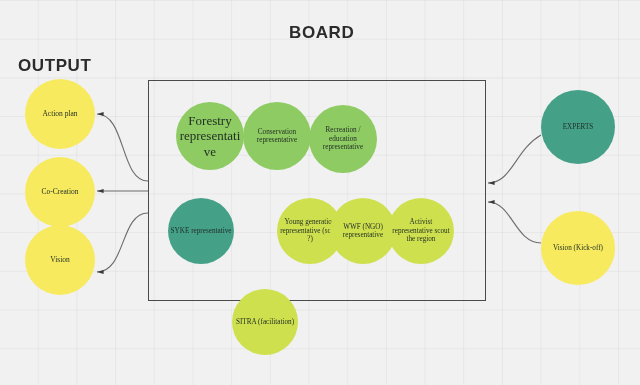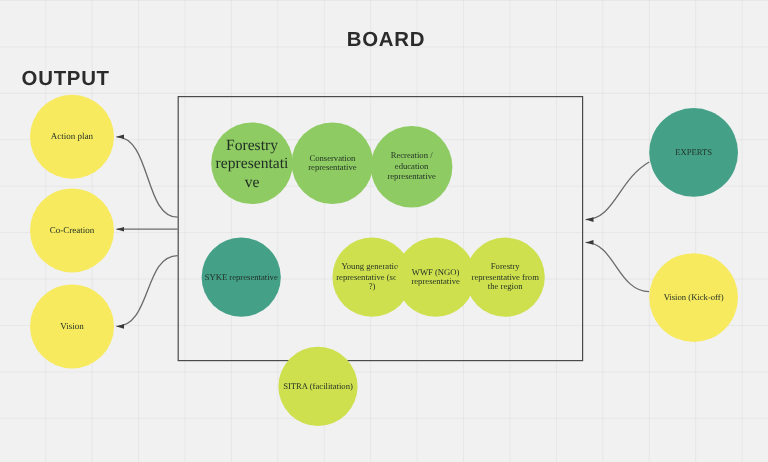--- a/index.html
+++ b/index.html
@@ -110,21 +110,21 @@
 
   <div id="board-frame"></div>
 
   <div id="node-layer">
       <div class="node yellow" style="left: 25px; top: 79px; width: 70px; height: 70px; font-size: 7.5px;">
         <span class="label">Action plan</span>
       </div>
       <div class="node yellow" style="left: 25px; top: 157px; width: 70px; height: 70px; font-size: 7.5px;">
         <span class="label">Co-Creation</span>
       </div>
-      <div class="node yellow" style="left: 25px; top: 237px; width: 70px; height: 70px; font-size: 7.5px;">
+      <div class="node yellow" style="left: 25px; top: 225px; width: 70px; height: 70px; font-size: 7.5px;">
         <span class="label">Vision</span>
       </div>
       <div class="node green" style="left: 176px; top: 102px; width: 68px; height: 68px; font-size: 13px;">
         <span class="label">Forestry representative</span>
       </div>
       <div class="node green" style="left: 243px; top: 102px; width: 68px; height: 68px; font-size: 7.2px;">
         <span class="label">Conservation representative</span>
       </div>
       <div class="node green" style="left: 309px; top: 105px; width: 68px; height: 68px; font-size: 7.2px;">
         <span class="label">Recreation / education representative</span>
@@ -132,21 +132,21 @@
       <div class="node teal" style="left: 168px; top: 198px; width: 66px; height: 66px; font-size: 7.2px;">
         <span class="label">SYKE representative</span>
       </div>
       <div class="node lime" style="left: 277px; top: 198px; width: 66px; height: 66px; font-size: 7.2px;">
         <span class="label">Young generation representative (scout ?)</span>
       </div>
       <div class="node lime" style="left: 330px; top: 198px; width: 66px; height: 66px; font-size: 7.2px; justify-content: flex-end;">
         <span class="label">WWF (NGO) representative</span>
       </div>
       <div class="node lime" style="left: 388px; top: 198px; width: 66px; height: 66px; font-size: 7.2px;">
-        <span class="label">Forestry representative from the region</span>
+        <span class="label">Activist representative scout the region</span>
       </div>
       <div class="node lime" style="left: 232px; top: 289px; width: 66px; height: 66px; font-size: 7.2px;">
         <span class="label">SITRA (facilitation)</span>
       </div>
       <div class="node teal" style="left: 541px; top: 90px; width: 74px; height: 74px; font-size: 7.2px;">
         <span class="label">EXPERTS</span>
       </div>
       <div class="node yellow" style="left: 541px; top: 211px; width: 74px; height: 74px; font-size: 7.2px;">
         <span class="label">Vision (Kick-off)</span>
       </div>

